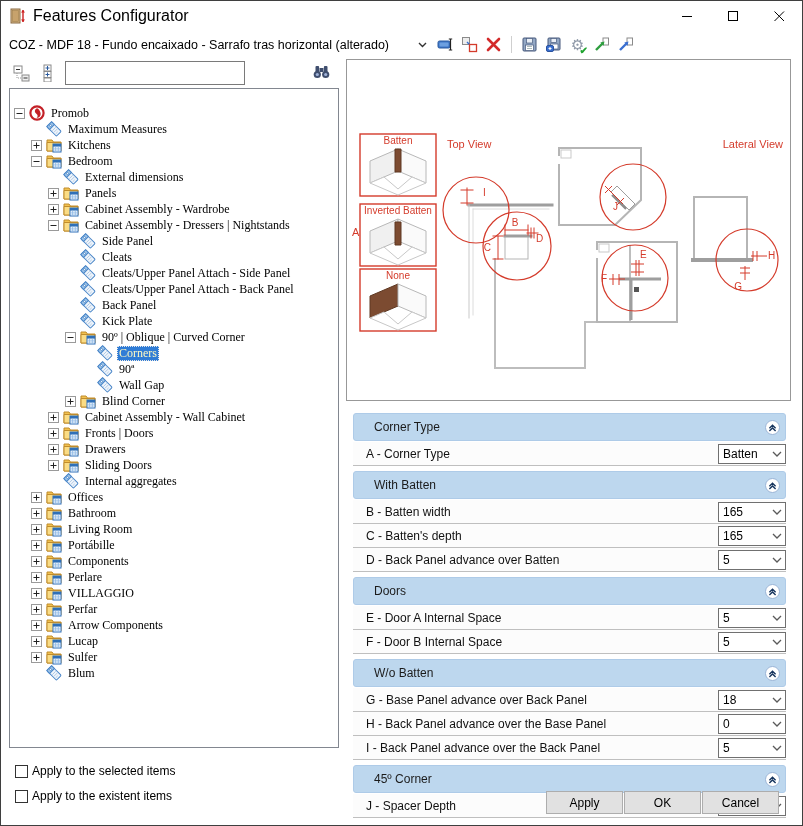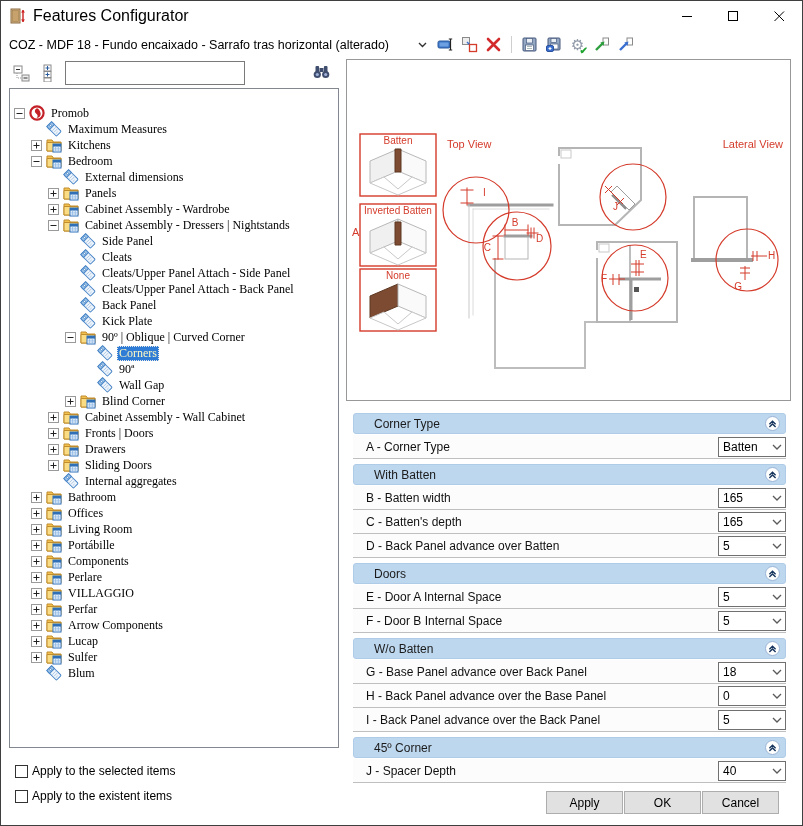--- a/index.html
+++ b/index.html
@@ -34,21 +34,21 @@
   .tlabel.sel{background:#2f7cd6;color:#fef9c3;outline:1px dotted #e8e8e8;outline-offset:-1px;}
   .checkbox-row{position:absolute;left:14px;display:flex;align-items:center;gap:4px;}
   .checkbox{width:13px;height:13px;border:1px solid #333;background:#fff;box-sizing:border-box;}
   
   .diagram-box{position:absolute;top:58px;left:345px;width:445px;height:342px;border:1px solid #989898;box-sizing:border-box;background:#fff;}
   .diagram-svg{width:100%;height:100%;display:block;}
   .rlabel{fill:#d43b2b;font-family:"Liberation Sans",sans-serif;font-size:10px;}
   .rlabel.big{font-size:11px;}
   .form-area{position:absolute;top:412px;left:352px;width:433px;}
   .fsection{margin-bottom:5px;}
-  .fheader{height:21px;background:#bdd7ee;border:1px solid #aecbe8;border-radius:3px;display:flex;align-items:center;
+  .fheader{height:28px;background:#bdd7ee;border:1px solid #aecbe8;border-radius:3px;display:flex;align-items:center;
     padding:0 5px 0 20px;box-sizing:border-box;margin-bottom:1px;}
   .fhtitle{font-size:12px;color:#1b1b1b;flex:1;}
   .collapse-btn{display:flex;cursor:pointer;}
   .frow{height:24px;display:flex;align-items:center;border-bottom:1px solid #bfbfbf;padding-left:13px;background:#fcfcfc;box-sizing:border-box;}
   .flabel{flex:1;font-size:12px;color:#111;}
   .combo{flex:0 0 68px;height:20px;border:1px solid #707070;display:flex;align-items:center;padding:0 3px 0 4px;
     background:#fff;box-sizing:border-box;cursor:default;}
   .cval{flex:1;font-size:12px;}
   .footer-buttons{position:absolute;top:790px;left:545px;display:flex;gap:1px;}
   .btn{width:77px;height:23px;background:#e1e1e1;border:1px solid #adadad;display:flex;align-items:center;justify-content:center;
@@ -513,36 +513,36 @@
             <line x1="2.5" y1="5.5" x2="8.5" y2="5.5" stroke="#222"></line>
             <line x1="5.5" y1="2.5" x2="5.5" y2="8.5" stroke="#222"></line>
           </svg>
           <svg class="ticon" width="16" height="16" viewBox="0 0 16 16">
             <path d="M1 3 h5 l1.5 2 H15 v9 H1 Z" fill="#f3c24f" stroke="#c08c2c"></path>
             <path d="M1 5.5 h14 l-1.8 8.5 H1 Z" fill="#fadc85" stroke="#c08c2c"></path>
             <rect x="7" y="7" width="8" height="8" fill="#fff" stroke="#2e6fb8"></rect>
             <rect x="7" y="7" width="8" height="2.6" fill="#2e6fb8"></rect>
             <path d="M7 11.2 h8 M7 13 h8 M9.6 9.6 v5.4 M12.3 9.6 v5.4" stroke="#8cb6e4" stroke-width="0.8" fill="none"></path>
           </svg>
+          <span class="tlabel">Offices</span>
+        </div>
+        <div class="trow" style="padding-left: 21px;">
+          <svg class="expander" width="11" height="11">
+            <rect x="0.5" y="0.5" width="10" height="10" fill="#fff" stroke="#9a9a9a"></rect>
+            <line x1="2.5" y1="5.5" x2="8.5" y2="5.5" stroke="#222"></line>
+            <line x1="5.5" y1="2.5" x2="5.5" y2="8.5" stroke="#222"></line>
+          </svg>
+          <svg class="ticon" width="16" height="16" viewBox="0 0 16 16">
+            <path d="M1 3 h5 l1.5 2 H15 v9 H1 Z" fill="#f3c24f" stroke="#c08c2c"></path>
+            <path d="M1 5.5 h14 l-1.8 8.5 H1 Z" fill="#fadc85" stroke="#c08c2c"></path>
+            <rect x="7" y="7" width="8" height="8" fill="#fff" stroke="#2e6fb8"></rect>
+            <rect x="7" y="7" width="8" height="2.6" fill="#2e6fb8"></rect>
+            <path d="M7 11.2 h8 M7 13 h8 M9.6 9.6 v5.4 M12.3 9.6 v5.4" stroke="#8cb6e4" stroke-width="0.8" fill="none"></path>
+          </svg>
           <span class="tlabel">Bathroom</span>
-        </div>
-        <div class="trow" style="padding-left: 21px;">
-          <svg class="expander" width="11" height="11">
-            <rect x="0.5" y="0.5" width="10" height="10" fill="#fff" stroke="#9a9a9a"></rect>
-            <line x1="2.5" y1="5.5" x2="8.5" y2="5.5" stroke="#222"></line>
-            <line x1="5.5" y1="2.5" x2="5.5" y2="8.5" stroke="#222"></line>
-          </svg>
-          <svg class="ticon" width="16" height="16" viewBox="0 0 16 16">
-            <path d="M1 3 h5 l1.5 2 H15 v9 H1 Z" fill="#f3c24f" stroke="#c08c2c"></path>
-            <path d="M1 5.5 h14 l-1.8 8.5 H1 Z" fill="#fadc85" stroke="#c08c2c"></path>
-            <rect x="7" y="7" width="8" height="8" fill="#fff" stroke="#2e6fb8"></rect>
-            <rect x="7" y="7" width="8" height="2.6" fill="#2e6fb8"></rect>
-            <path d="M7 11.2 h8 M7 13 h8 M9.6 9.6 v5.4 M12.3 9.6 v5.4" stroke="#8cb6e4" stroke-width="0.8" fill="none"></path>
-          </svg>
-          <span class="tlabel">Offices</span>
         </div>
         <div class="trow" style="padding-left: 21px;">
           <svg class="expander" width="11" height="11">
             <rect x="0.5" y="0.5" width="10" height="10" fill="#fff" stroke="#9a9a9a"></rect>
             <line x1="2.5" y1="5.5" x2="8.5" y2="5.5" stroke="#222"></line>
             <line x1="5.5" y1="2.5" x2="5.5" y2="8.5" stroke="#222"></line>
           </svg>
           <svg class="ticon" width="16" height="16" viewBox="0 0 16 16">
             <path d="M1 3 h5 l1.5 2 H15 v9 H1 Z" fill="#f3c24f" stroke="#c08c2c"></path>
             <path d="M1 5.5 h14 l-1.8 8.5 H1 Z" fill="#fadc85" stroke="#c08c2c"></path>

